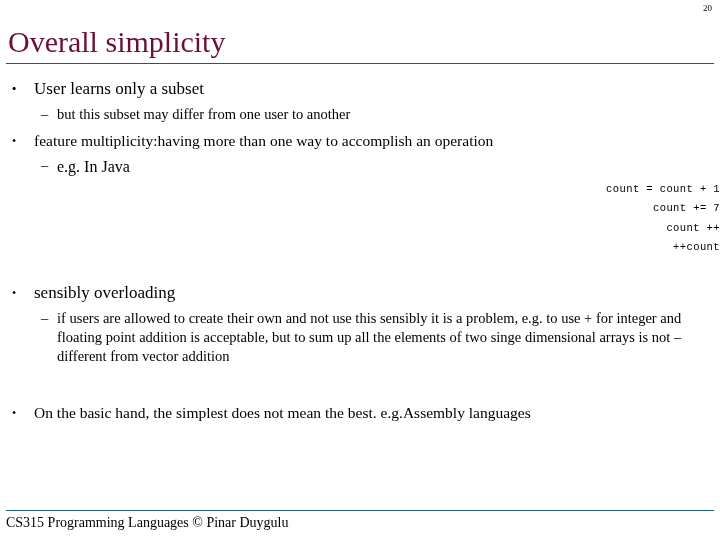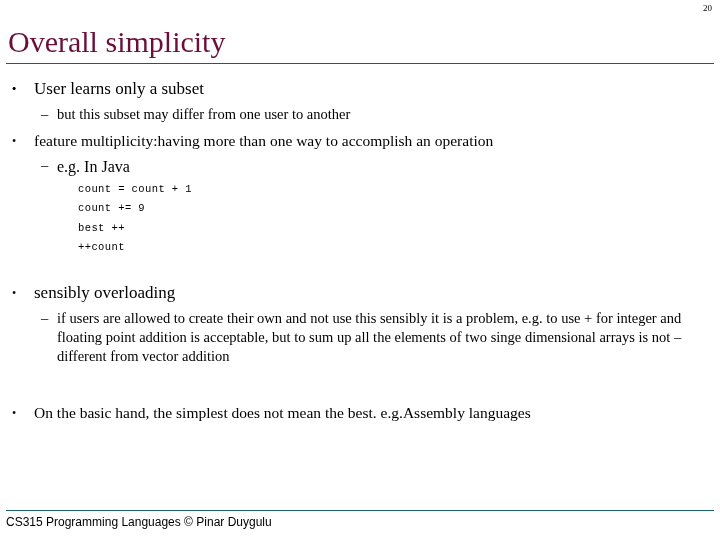--- a/index.html
+++ b/index.html
@@ -111,39 +111,40 @@
     margin-top: 3px;
     padding-left: 78px;
   }
   .code-line {
     font-family: "Liberation Mono", "DejaVu Sans Mono", monospace;
     font-size: 10.5px;
     line-height: 19.4px;
     letter-spacing: 0.4px;
     white-space: pre;
     color: #000000;
+    text-align: right;
   }
 
   
   .footer-rule {
     position: absolute;
     left: 6px;
     top: 510px;
     width: 708px;
     height: 0;
     border-top: 1.4px solid #1A6173;
   }
   .footer-text {
     position: absolute;
     left: 6px;
     top: 516px;
-    font-size: 12px;
+    font-size: 14px;
     line-height: 13px;
     color: #000000;
-    font-family: Liberation Sans, sans-serif;
+    font-family: Liberation Serif, serif;
   }
 
   .spacer-lg { height: 18px; }
   .spacer-xl { height: 30px; }
 </style>
 </head>
 <body>
 
 <div id="slide">
 
@@ -174,22 +175,22 @@
       <span>feature multiplicity:having more than one way to accomplish an operation</span>
     </div>
 
     <div class="l2 big">
       <span class="marker">–</span>
       <span>e.g. In Java</span>
     </div>
 
     <div class="code-block">
       <div class="code-line">count = count + 1</div>
-      <div class="code-line">count += 9</div>
-      <div class="code-line">best ++</div>
+      <div class="code-line">count += 7</div>
+      <div class="code-line">count ++</div>
       <div class="code-line">++count</div>
     </div>
 
     <div class="spacer-lg"></div>
 
     <div class="l1">
       <span class="marker">•</span>
       <span>sensibly overloading</span>
     </div>
 

